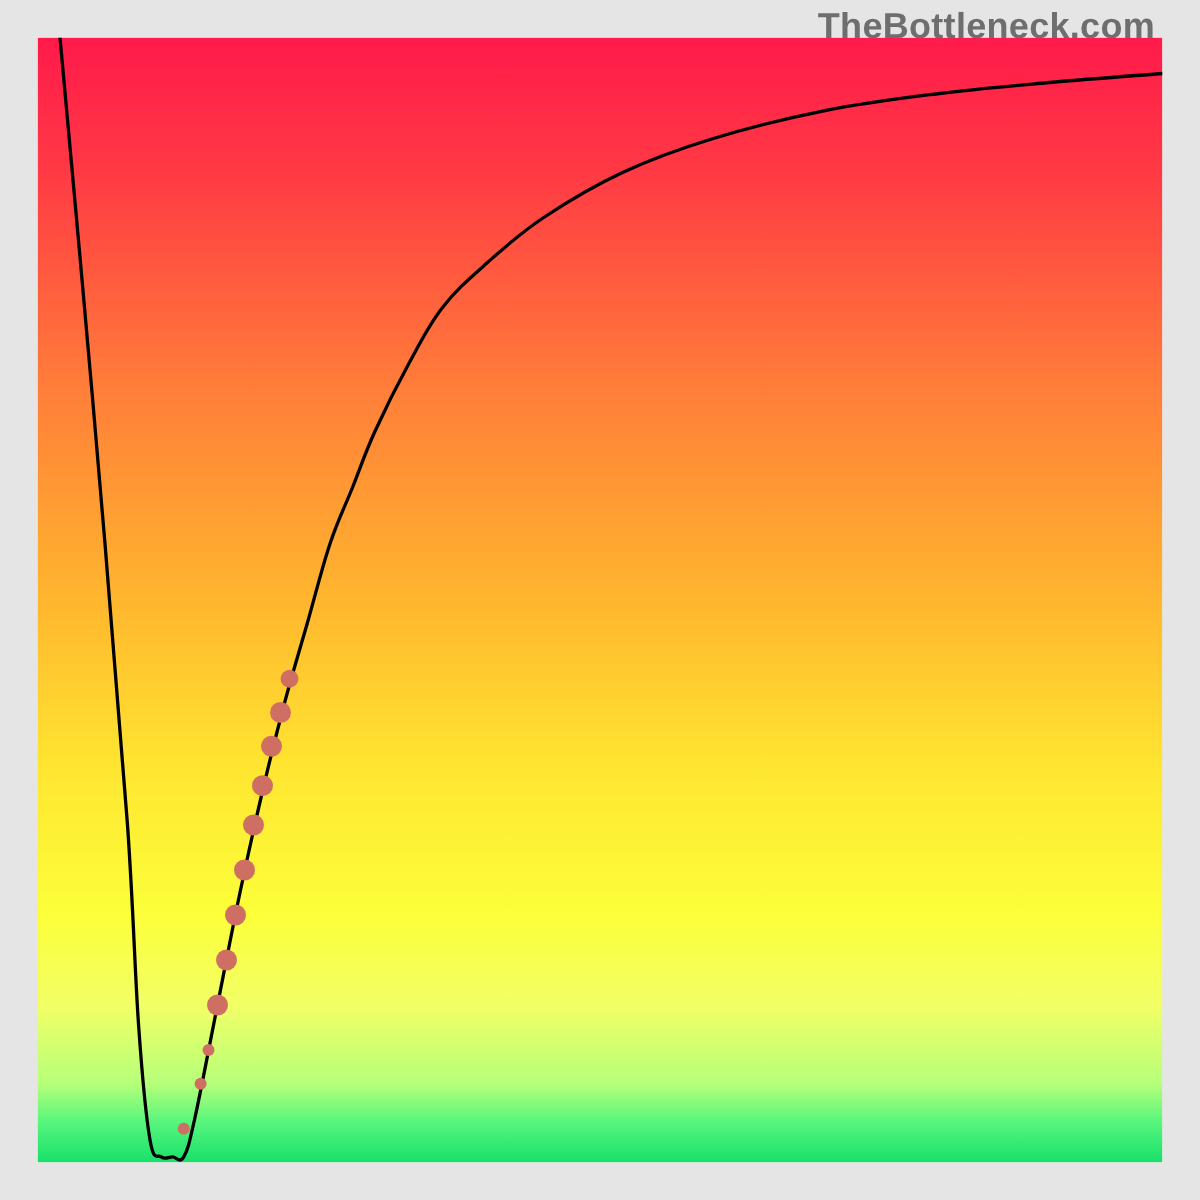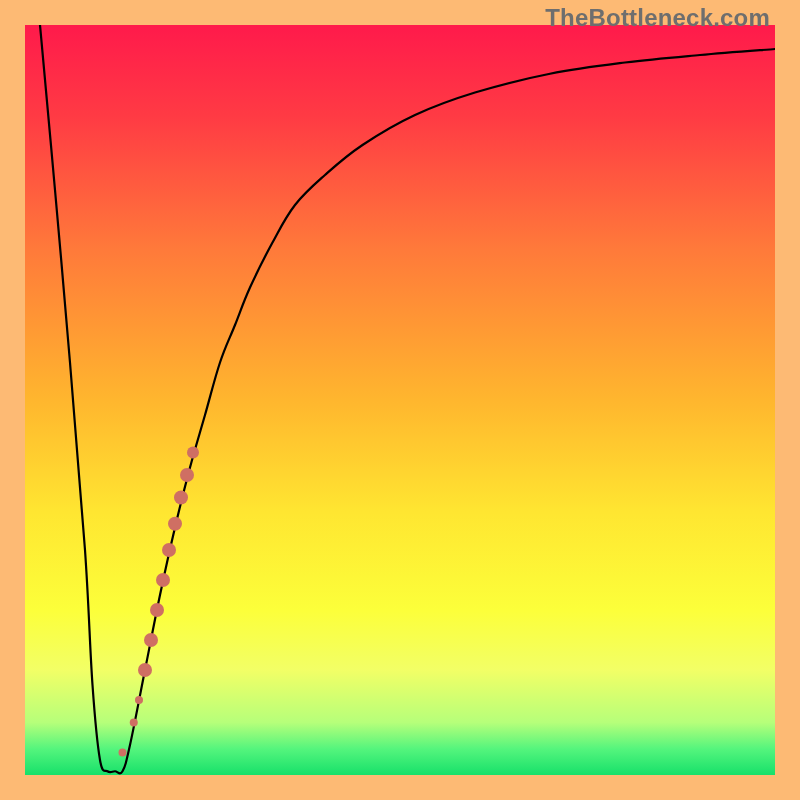--- a/index.html
+++ b/index.html
@@ -7,21 +7,21 @@
     padding: 0;
     width: 800px;
     height: 800px;
     overflow: hidden;
     background: #000;
     font-family: Arial, Helvetica, sans-serif;
   }
   .frame {
     position: absolute;
     inset: 0;
-    background: #fdba74;
+    background: #e5e5e5;
   }
   .plot {
     position: absolute;
     left: 25px;
     top: 25px;
     width: 750px;
     height: 750px;
     overflow: hidden;
   }
   .watermark {

